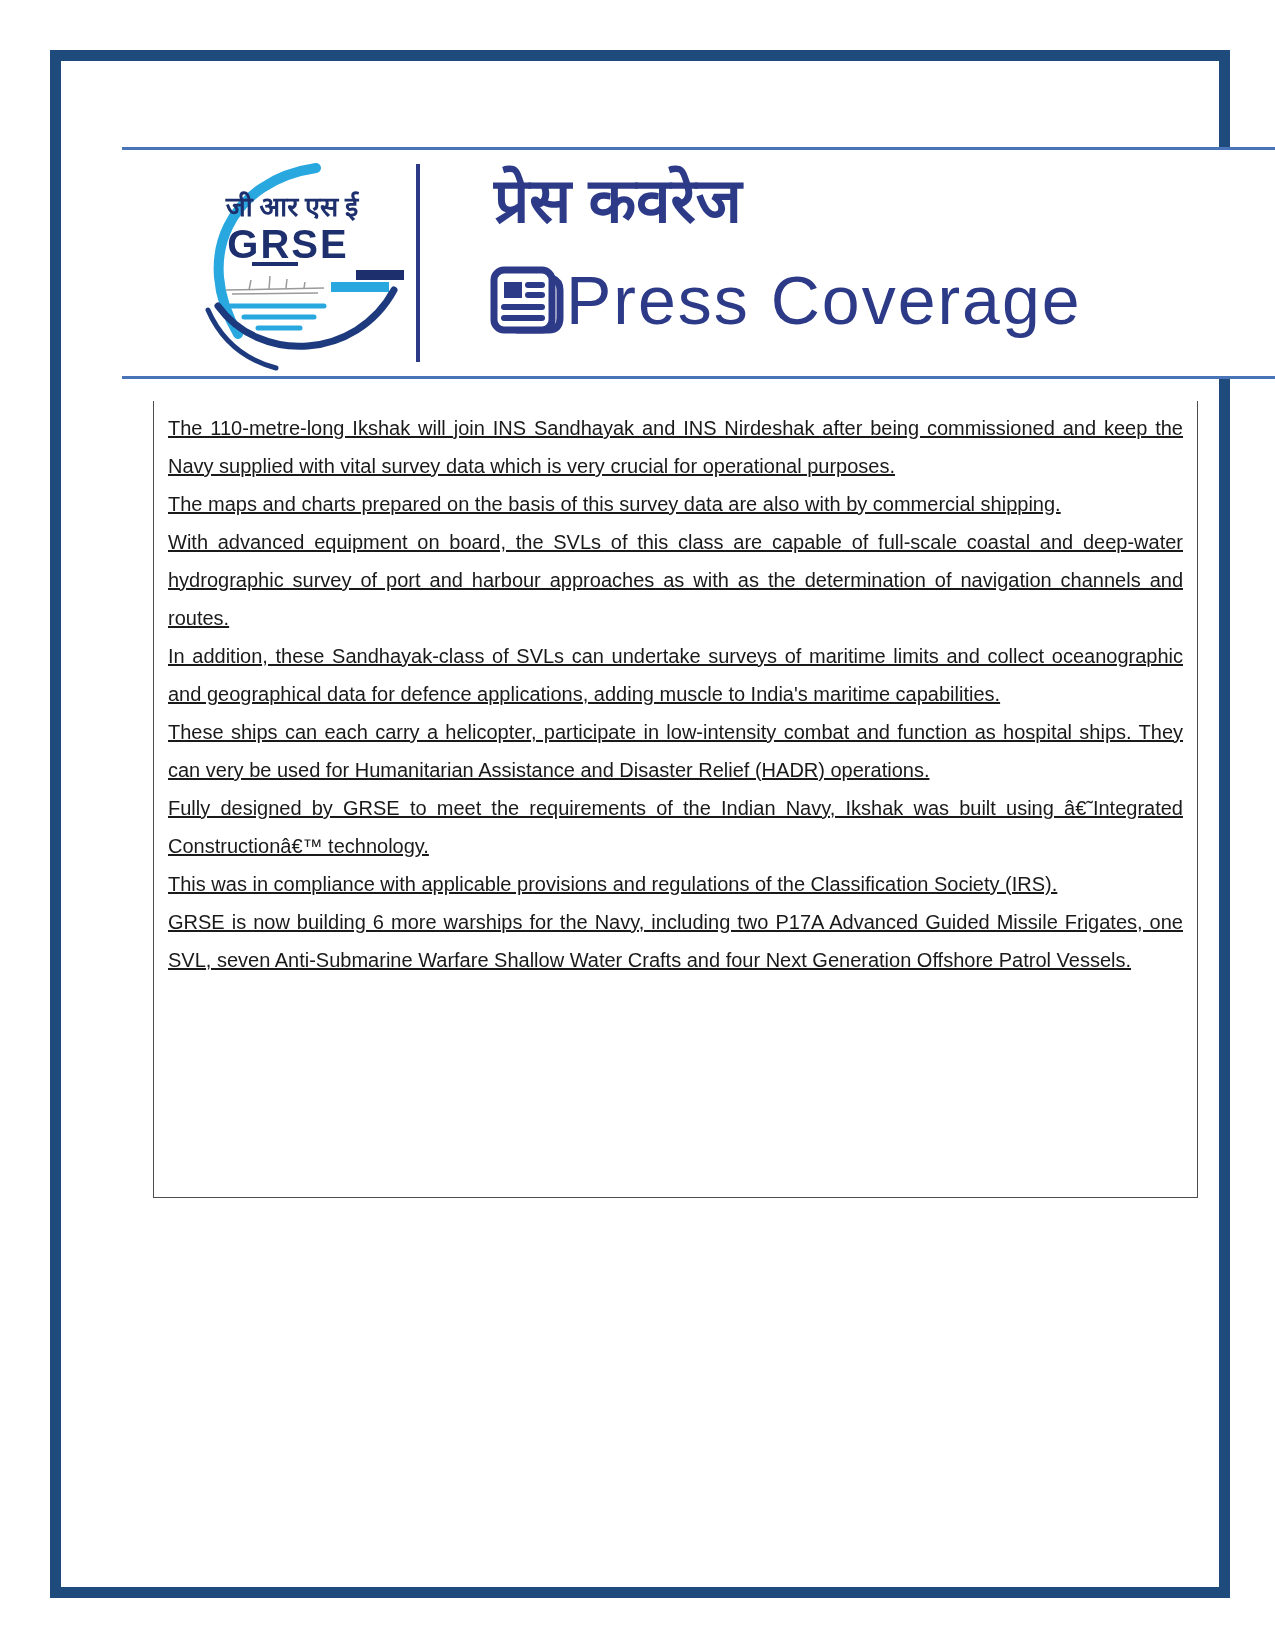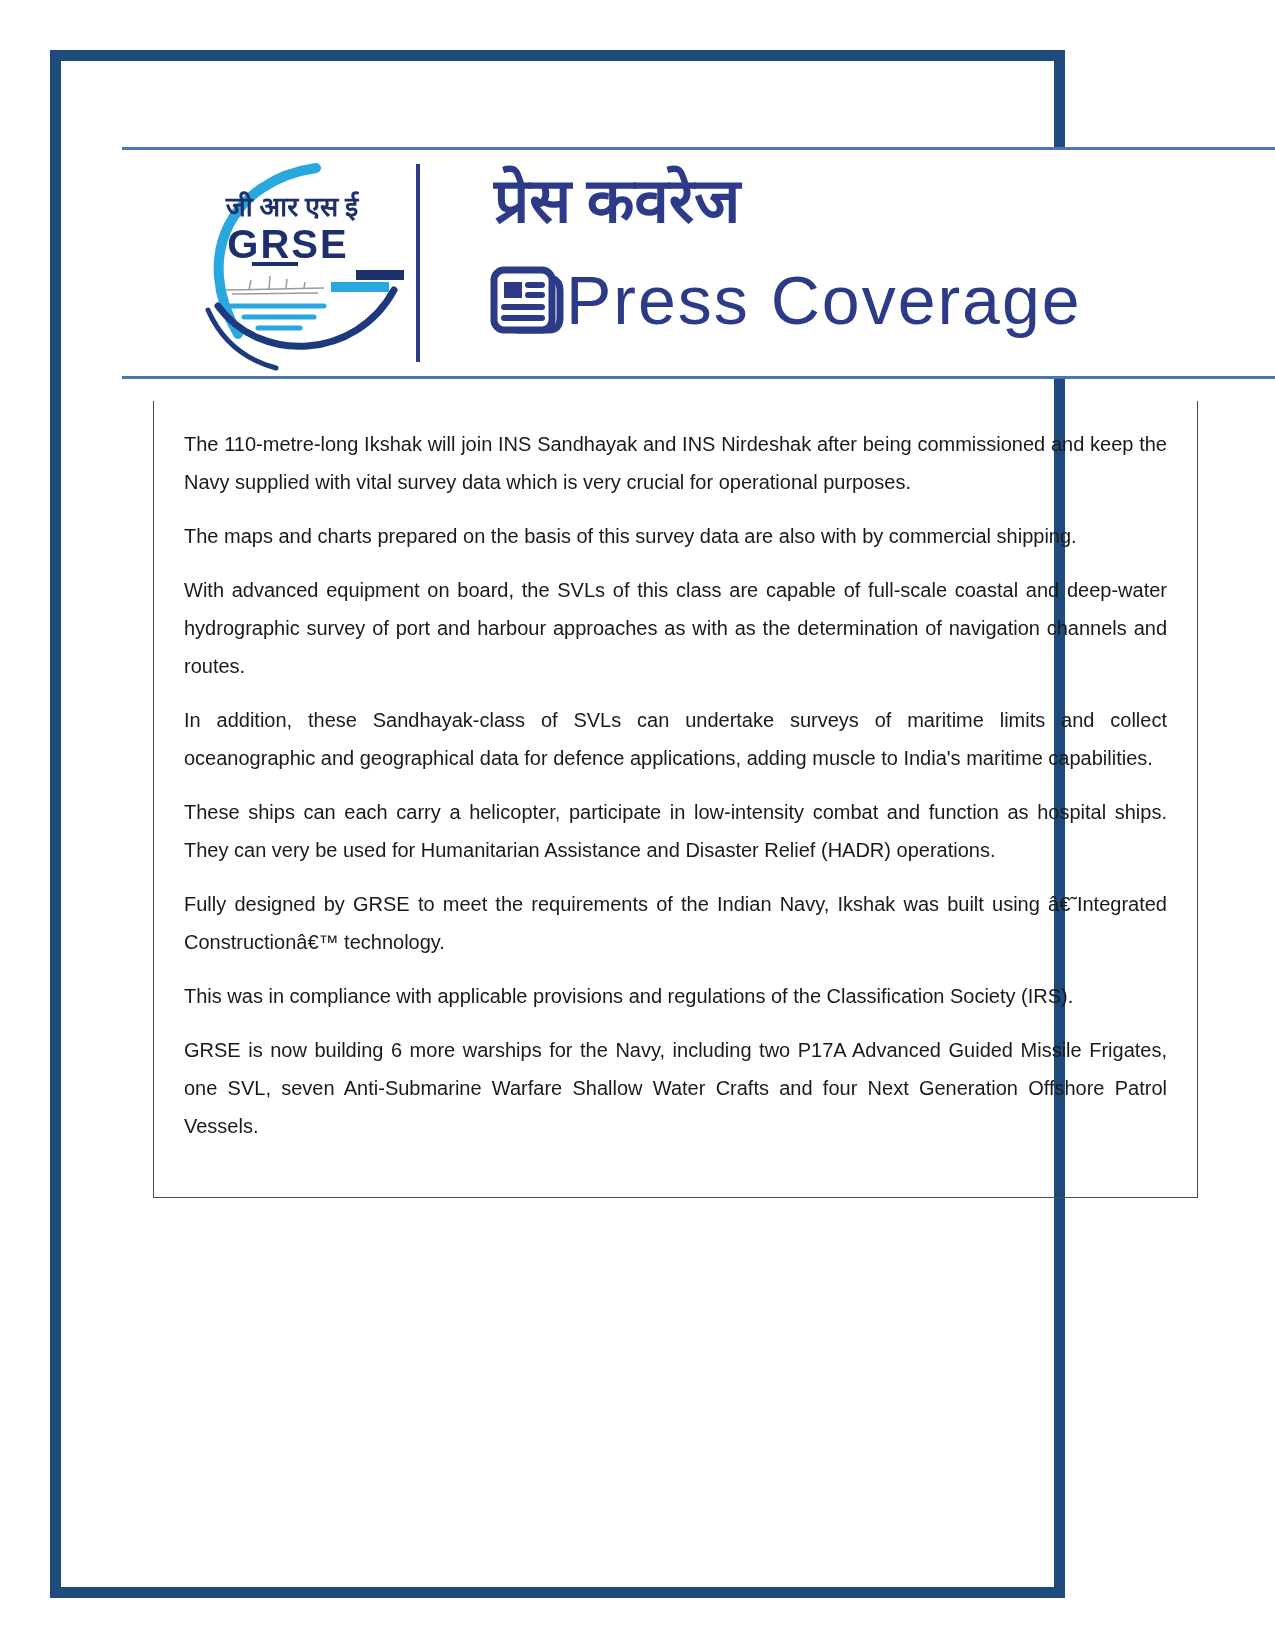--- a/index.html
+++ b/index.html
@@ -1,39 +1,39 @@
 <!DOCTYPE html>
 <html><head>
 <meta charset="utf-8">
 <style>
   html,body{margin:0;padding:0;background:#ffffff;}
   .page{position:relative;width:1275px;height:1650px;background:#ffffff;overflow:hidden;
         font-family:"Liberation Sans", sans-serif;}
   
-  .frame{position:absolute;left:50px;top:50px;width:1015px;height:1548px;
+  .frame{position:absolute;left:50px;top:50px;width:1180px;height:1548px;
          border:11px solid #1f4a7c;box-sizing:border-box;background:#ffffff;}
   
   .header-box{position:absolute;left:61px;top:86px;width:1155px;height:232px;
               background:#ffffff;border-top:3px solid #4a74b8;border-bottom:3px solid #4a74b8;
               box-sizing:border-box;}
   .logo-wrap{position:absolute;left:52px;top:8px;width:236px;height:214px;}
   .divider{position:absolute;left:294px;top:14px;width:4px;height:198px;background:#2d3a87;}
   .title-hindi{position:absolute;left:372px;top:0px;height:102px;line-height:102px;
-               font-family:Liberation Serif, serif;font-weight:700;
+               font-family:Liberation Sans, sans-serif;font-weight:700;
                font-size:62px;color:#2d3a87;white-space:nowrap;}
   .row-english{position:absolute;left:364px;top:102px;height:96px;display:flex;align-items:center;}
   .news-icon{width:80px;height:80px;flex:0 0 auto;}
   .title-english{margin-left:0;font-size:68px;letter-spacing:2px;color:#2d3a87;
                  font-weight:400;white-space:nowrap;}
   
   .article-box{position:absolute;left:92px;top:340px;width:1045px;height:797px;
                box-sizing:border-box;border:1px solid #4d4d4d;border-top:none;
                padding:8px 14px 0 14px;overflow:hidden;}
-  .article-box p{margin:16px;font-size:20px;line-height:38px;color:#1a1a1a;
-                 text-align:justify;}
+  .article-box p{margin:0;font-size:20px;line-height:38px;color:#1a1a1a;
+                 text-align:justify;text-decoration:underline;}
 </style>
 </head>
 <body>
 
 <div class="page">
 
   <div class="frame">
 
     <div class="header-box">
 

